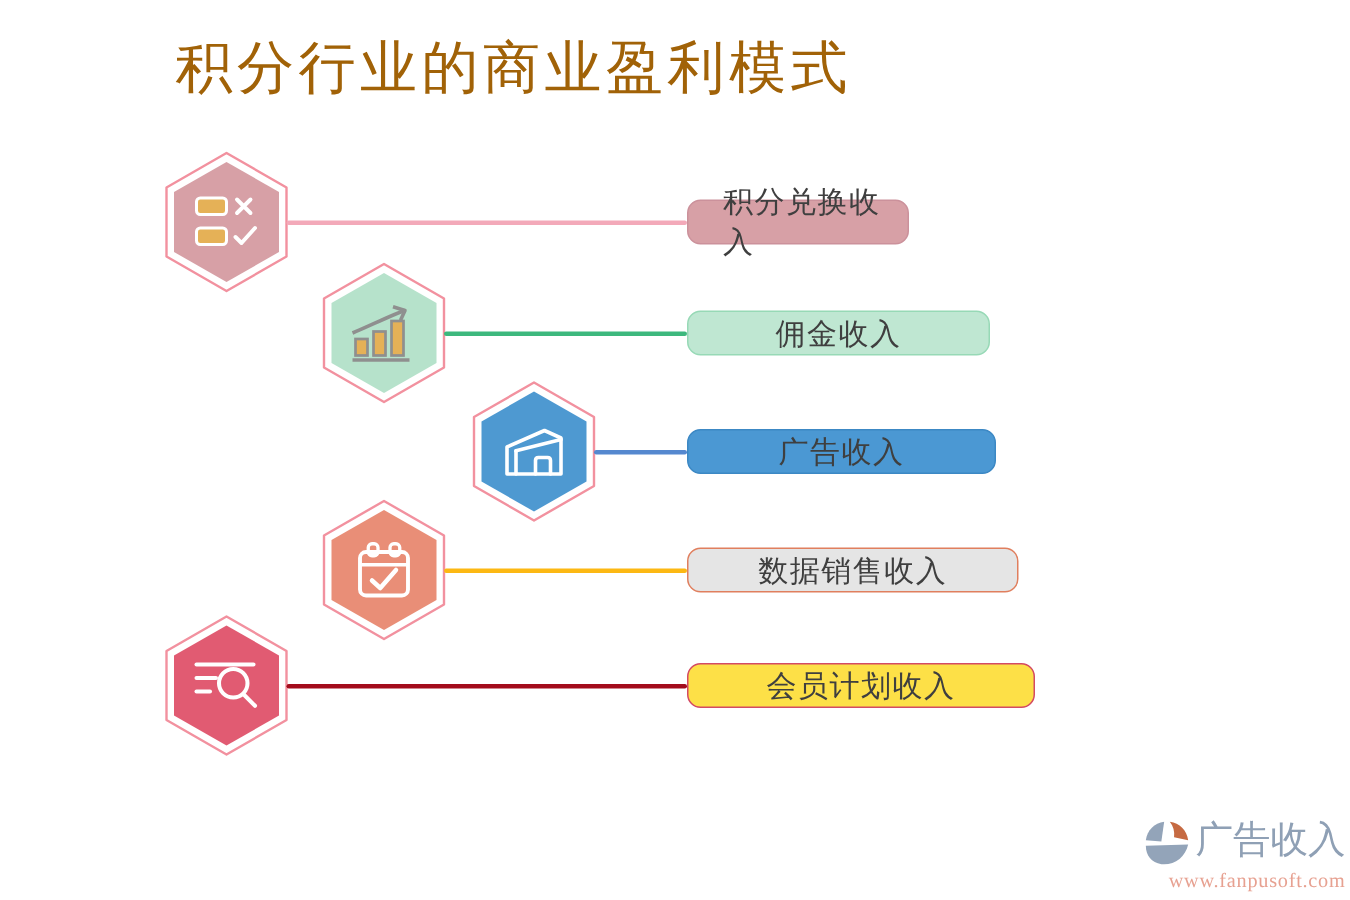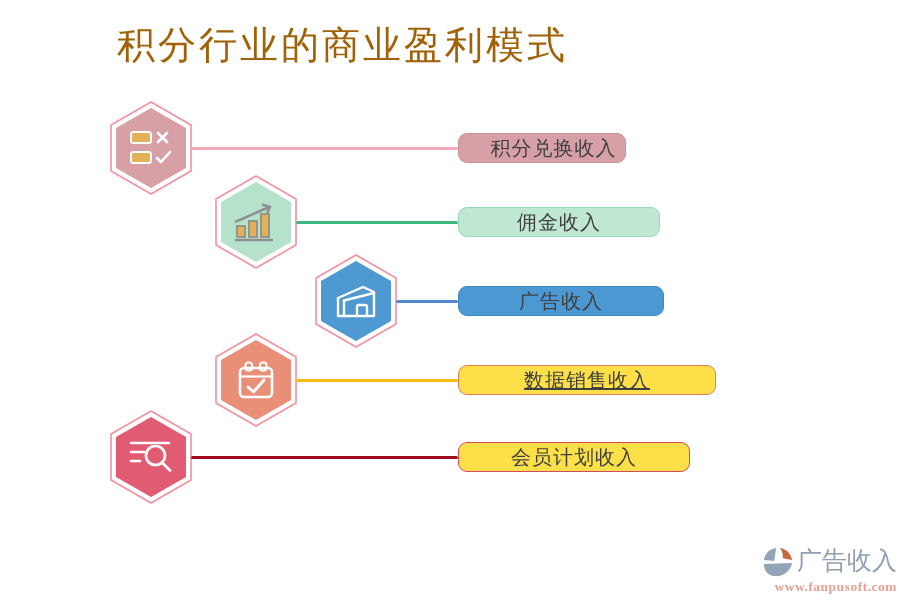--- a/index.html
+++ b/index.html
@@ -9,21 +9,21 @@
   .hex{position:absolute;width:84px;height:96px;display:flex;align-items:center;justify-content:center;}
   .hexbg{position:absolute;left:0;top:0;width:84px;height:96px;}
   .icon{position:relative;z-index:1;}
   .connector{position:absolute;height:3px;border-radius:2px;}
   .labelbox{position:absolute;left:458px;height:30px;border-radius:9px;border:1.5px solid transparent;
             box-sizing:border-box;display:flex;align-items:center;justify-content:center;
             font-size:20px;color:#3f3f3f;letter-spacing:1px;}
   .footer{position:absolute;left:760px;top:546px;width:137px;}
   .brandrow{display:flex;justify-content:flex-end;align-items:flex-start;gap:3px;}
   .brand{font-size:25px;line-height:30px;white-space:nowrap;}
-  .url{text-align:right;font-size:13.5px;font-weight:bold;margin-top:1px;letter-spacing:0.5px;}
+  .url{text-align:right;font-size:13.5px;font-weight:normal;margin-top:1px;letter-spacing:0.5px;}
 </style>
 </head>
 <body>
 
 <div class="canvas">
 
   <div class="title" style="color: #a16207; text-align: center;">积分行业的商业盈利模式</div>
 
   <div class="hex" style="left:109px;top:100px;">
     <svg class="hexbg" viewBox="0 0 84 96">
@@ -33,21 +33,21 @@
     <svg class="icon" width="44" height="38" viewBox="0 0 44 38">
       <g stroke="#ffffff" stroke-width="2" fill="#e5b157">
         <rect x="2" y="3" width="20" height="11" rx="2.5"></rect>
         <rect x="2" y="23" width="20" height="11" rx="2.5"></rect>
       </g>
       <path d="M29,4 L38,13 M38,4 L29,13" stroke="#ffffff" stroke-width="2.6" fill="none" stroke-linecap="round"></path>
       <path d="M28,29 L32,33 L41,23" stroke="#ffffff" stroke-width="2.6" fill="none" stroke-linecap="round" stroke-linejoin="round"></path>
     </svg>
   </div>
   <div class="connector" style="left: 191px; top: 146.5px; width: 267px; background-color: rgb(243, 169, 185);"></div>
-  <div class="labelbox" style="top: 133px; width: 168px; background-color: rgb(215, 160, 166); border-color: rgb(203, 145, 155); padding-left: 23px;">
+  <div class="labelbox" style="top: 133px; width: 148px; background-color: rgb(215, 160, 166); border-color: rgb(203, 145, 155); padding-left: 23px;">
     <span>积分兑换收入</span>
   </div>
 
   <div class="hex" style="left:214px;top:174px;">
     <svg class="hexbg" viewBox="0 0 84 96">
       <polygon points="42,2 82,25 82,71 42,94 2,71 2,25" fill="none" stroke-width="1.6" stroke-linejoin="round" stroke="#f2919f"></polygon>
       <polygon points="42,8 77,28 77,68 42,88 7,68 7,28" stroke-linejoin="round" fill="#b6e2cb"></polygon>
     </svg>
     <svg class="icon" width="46" height="42" viewBox="0 0 46 42">
       <g stroke="#8f8f8f">
@@ -95,21 +95,21 @@
       <g stroke="#ffffff" fill="none">
         <rect x="4" y="9" width="32" height="29" rx="4" stroke-width="2.6"></rect>
         <line x1="4" y1="17.5" x2="36" y2="17.5" stroke-width="2.2"></line>
         <rect x="9.5" y="3.5" width="6.5" height="8" rx="2.5" stroke-width="2.2"></rect>
         <rect x="24" y="3.5" width="6.5" height="8" rx="2.5" stroke-width="2.2"></rect>
         <path d="M12,28 L17.5,33 L28,21" stroke-width="3" stroke-linecap="round" stroke-linejoin="round"></path>
       </g>
     </svg>
   </div>
   <div class="connector" style="left: 296px; top: 378.5px; width: 162px; background-color: rgb(252, 184, 19);"></div>
-  <div class="labelbox" style="top: 365px; width: 258px; background-color: #fde047; border-color: rgb(224, 127, 94); text-decoration: underline;">
+  <div class="labelbox" style="top: 365px; width: 221px; background-color: #e5e5e5; border-color: rgb(224, 127, 94);">
     <span>数据销售收入</span>
   </div>
 
   <div class="hex" style="left:109px;top:409px;">
     <svg class="hexbg" viewBox="0 0 84 96">
       <polygon points="42,2 82,25 82,71 42,94 2,71 2,25" fill="none" stroke-width="1.6" stroke-linejoin="round" stroke="#f2919f"></polygon>
       <polygon points="42,8 77,28 77,68 42,88 7,68 7,28" stroke-linejoin="round" fill="#e15b72"></polygon>
     </svg>
     <svg class="icon" width="46" height="38" viewBox="0 0 46 38">
       <g stroke="#ffffff" stroke-width="2.7" fill="none" stroke-linecap="round">

